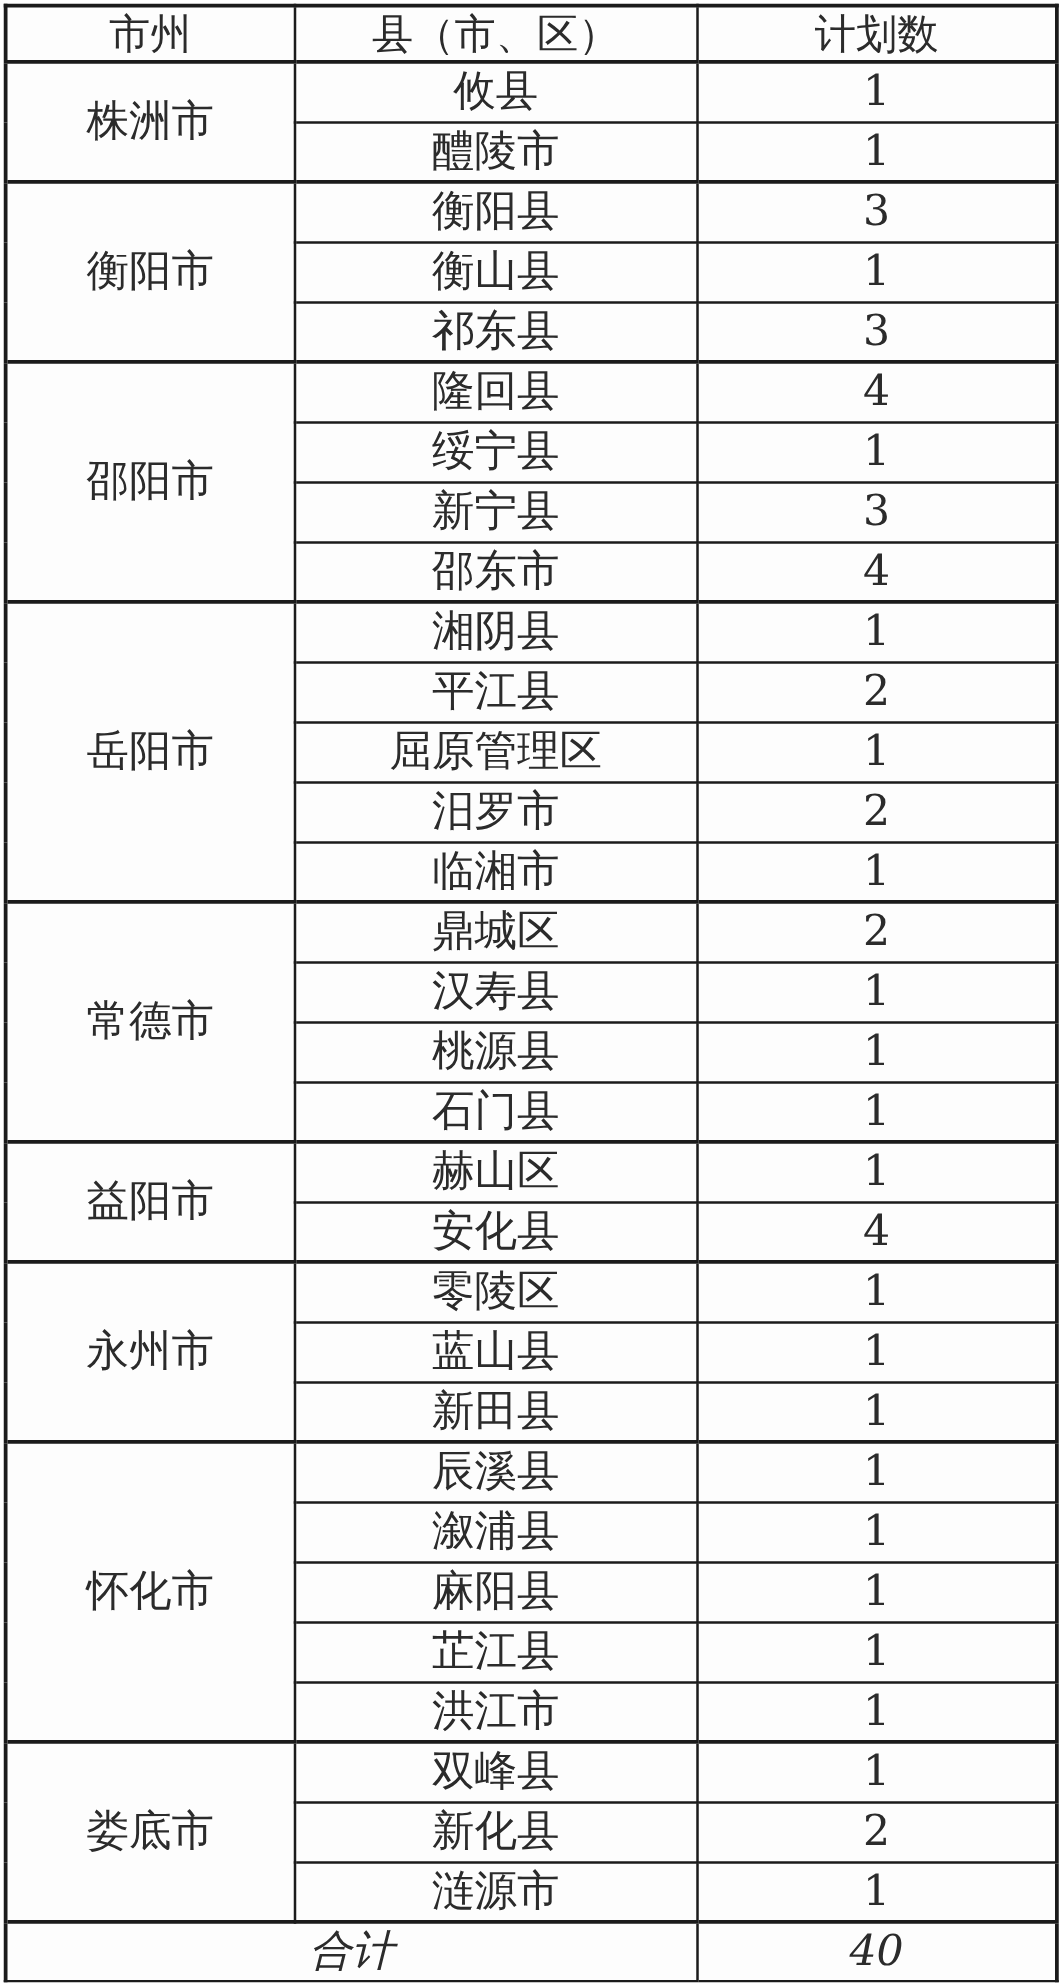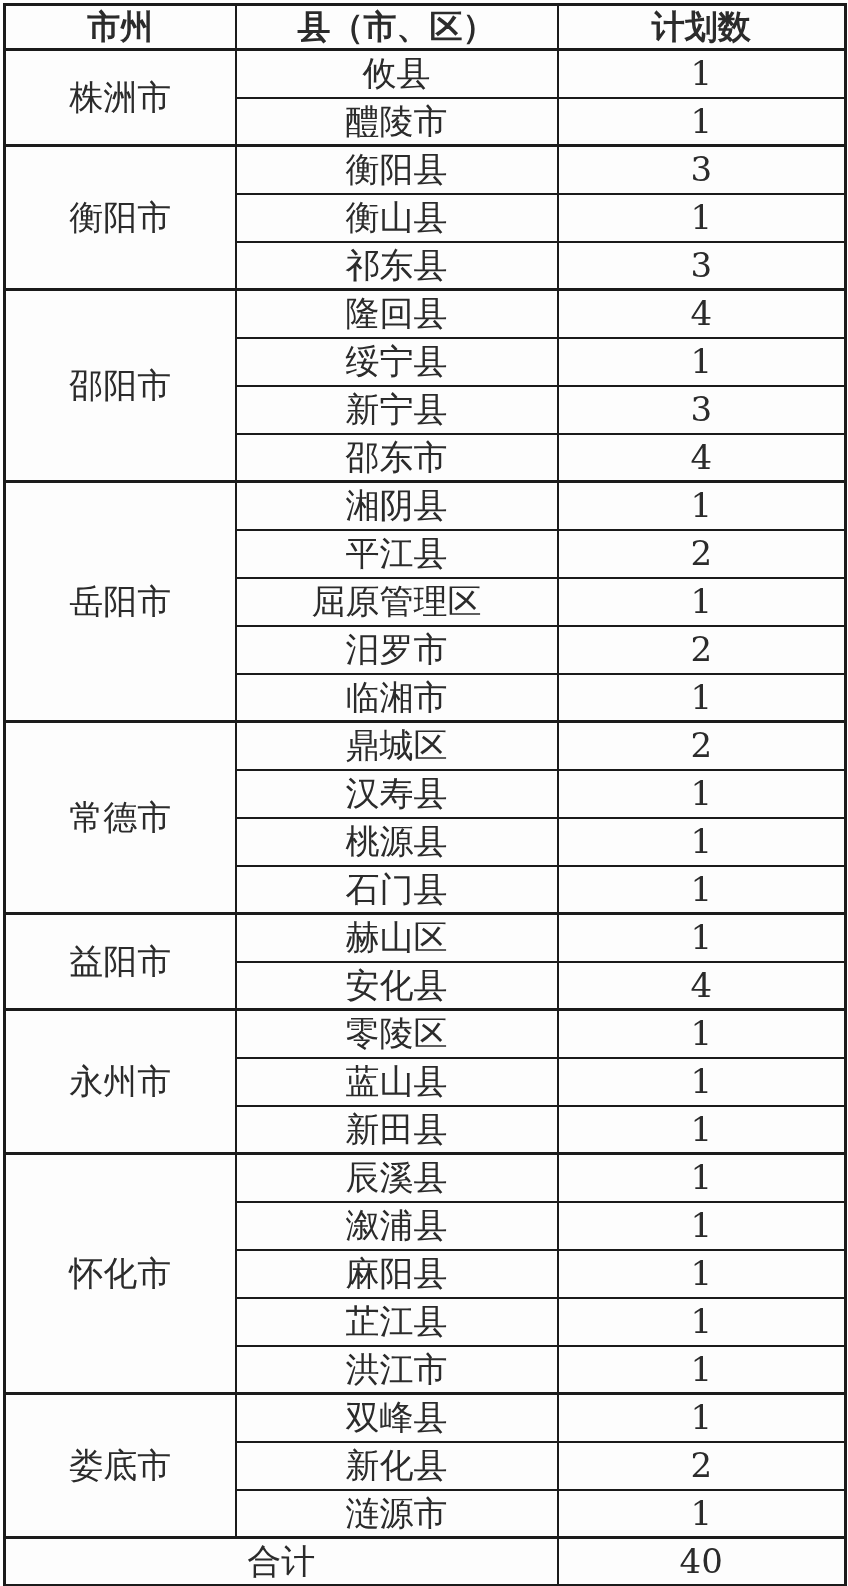--- a/index.html
+++ b/index.html
@@ -38,29 +38,29 @@
     text-align: center;
     vertical-align: middle;
     padding: 0;
     font-size: 34px;
     line-height: 1.1;
     overflow: hidden;
     white-space: nowrap;
   }
   thead tr { height: 45px; }
   thead th {
-    font-weight: bold;
+    font-weight: normal;
     font-size: 33px;
     border-bottom: 3px solid var(--border-color);
   }
   tbody tr { height: 48px; }
   tbody tr.group-start td { border-top: 3px solid var(--border-color); }
   td.city-cell { border-left: 3px solid var(--border-color); }
   td.count-cell { border-right: 3px solid var(--border-color); }
-  tfoot tr { height: 48px; }
+  tfoot tr { height: 48px; font-style: italic; }
   tfoot td {
     border-top: 3px solid var(--border-color);
     border-bottom: 3px solid var(--border-color);
   }
 </style>
 </head>
 <body>
 
 <div class="page">
   <table class="plan-table">

